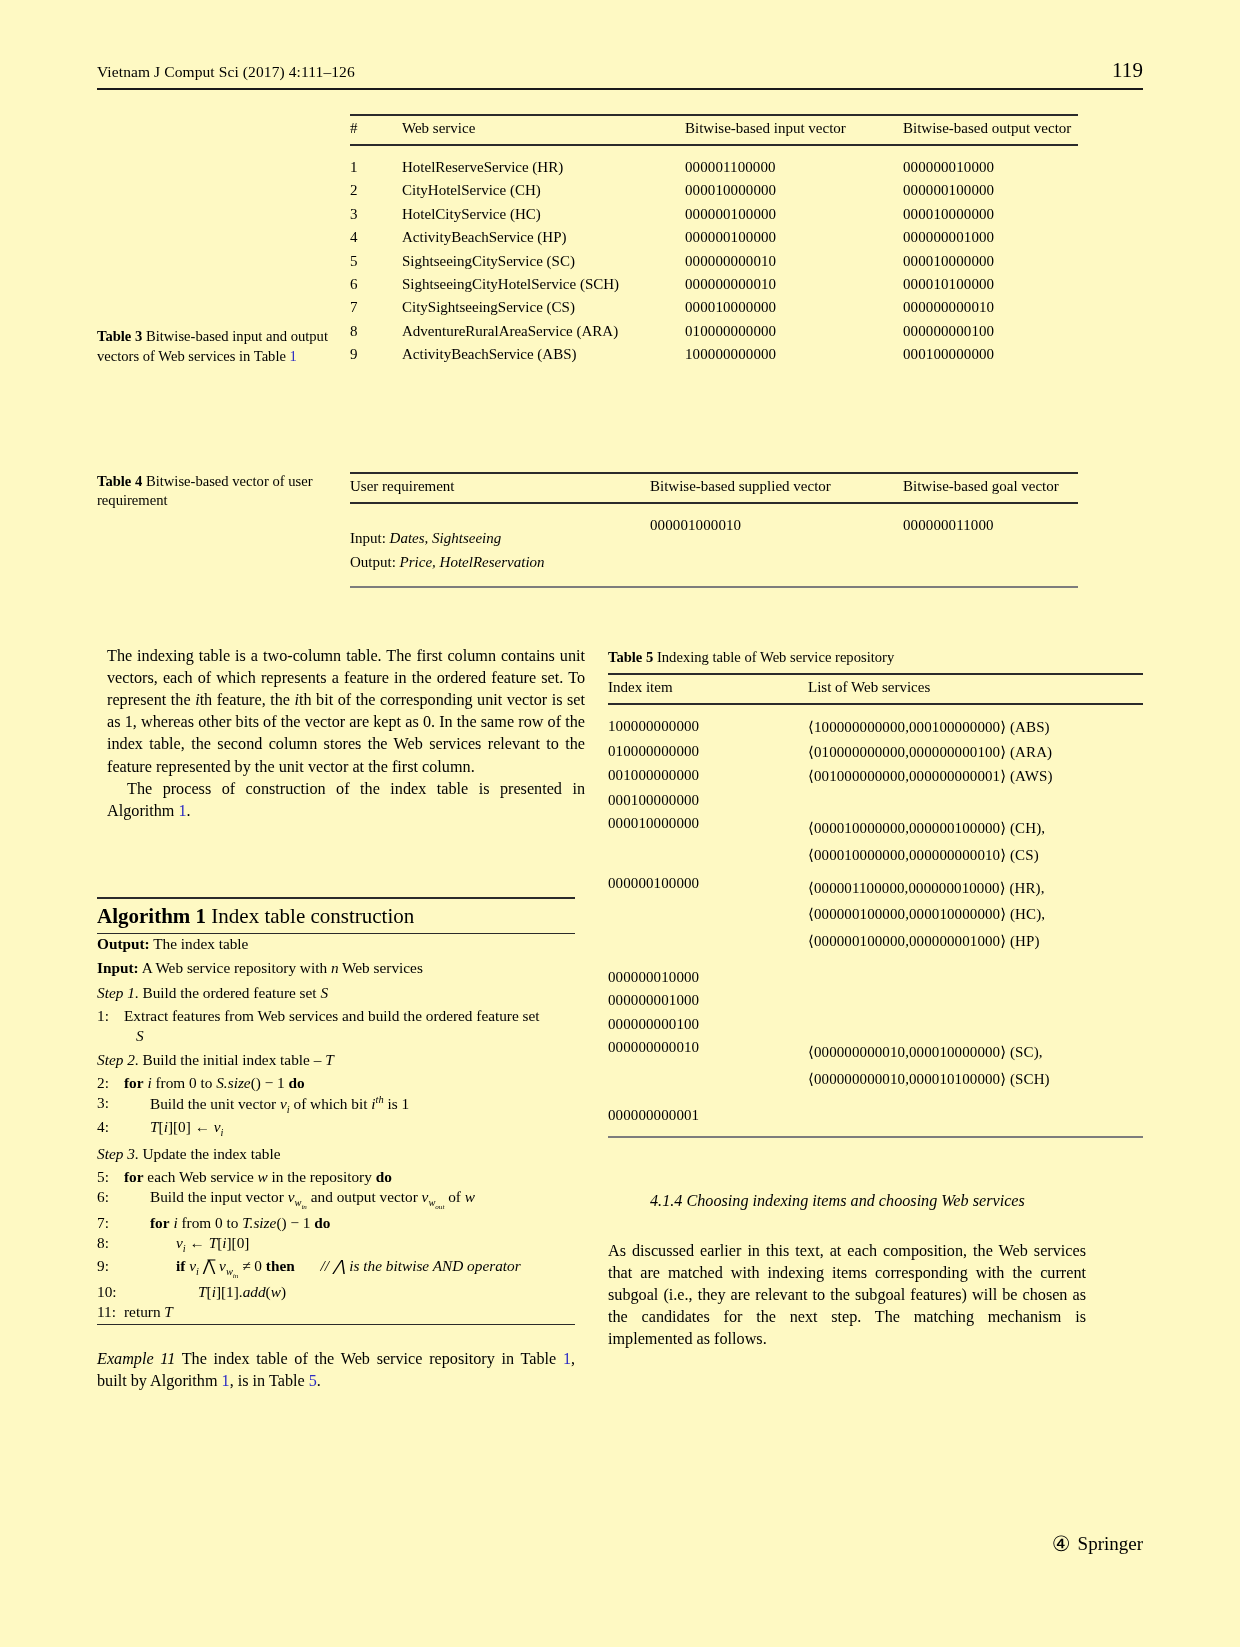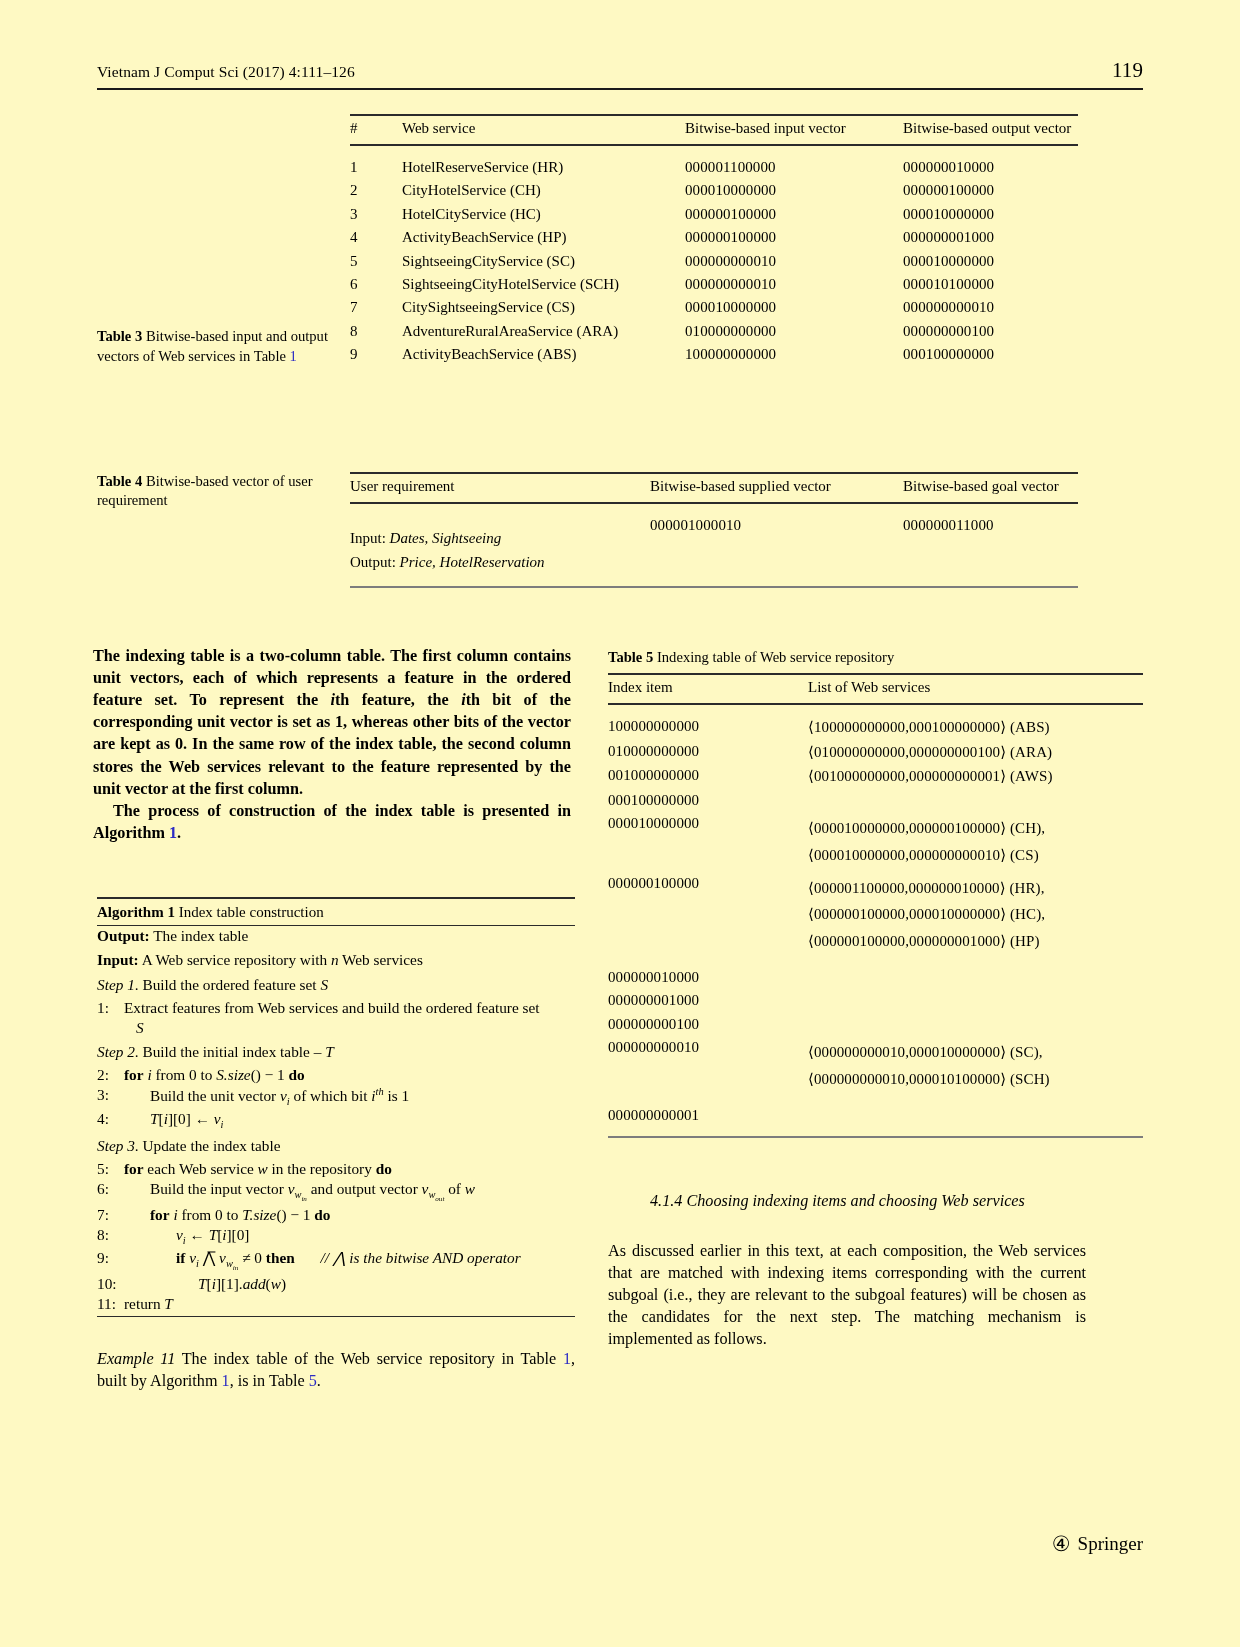--- a/index.html
+++ b/index.html
@@ -86,21 +86,21 @@
   
   .algo {
     position: absolute;
     left: 97px;
     width: 478px;
     font-size: 15.3px;
   }
   .algo .arule-top { border-top: 2px solid #2b2b2b; }
   .algo .atitle {
     padding: 5px 0 4px 0;
-    font-size: 15px;
+    font-size: 21px;
     border-bottom: 1px solid #2b2b2b;
   }
   .algo .atitle b { font-weight: bold; }
   .algo .aline {
     display: flex;
     line-height: 1.30;
     padding: 0.2px 0;
   }
   .algo .num {
     width: 27px;
@@ -263,21 +263,21 @@
               <span class="it">Price, HotelReservation</span>
             </td>
             <td class="mono-vec" style="padding-top:13px;">000001000010</td>
             <td class="mono-vec" style="padding-top:13px;">000000011000</td>
           </tr>
         </tbody>
       </table>
     </div>
   </div>
 
-  <div class="col" style="left:93px; top:645px; width:478px;font-weight:bold;">
+  <div class="col" style="left:107px; top:645px; width:478px;">
     <p>The indexing table is a two-column table. The first column
       contains unit vectors, each of which represents a feature in
       the ordered feature set. To represent the <span class="it">i</span>th feature, the <span class="it">i</span>th
       bit of the corresponding unit vector is set as 1, whereas other
       bits of the vector are kept as 0. In the same row of the index
       table, the second column stores the Web services relevant to
       the feature represented by the unit vector at the first column.</p>
     <p class="ind">
       <span>The process of construction of the index table is presented in Algorithm</span>
       <span class="lnk">1</span><span>.</span>

